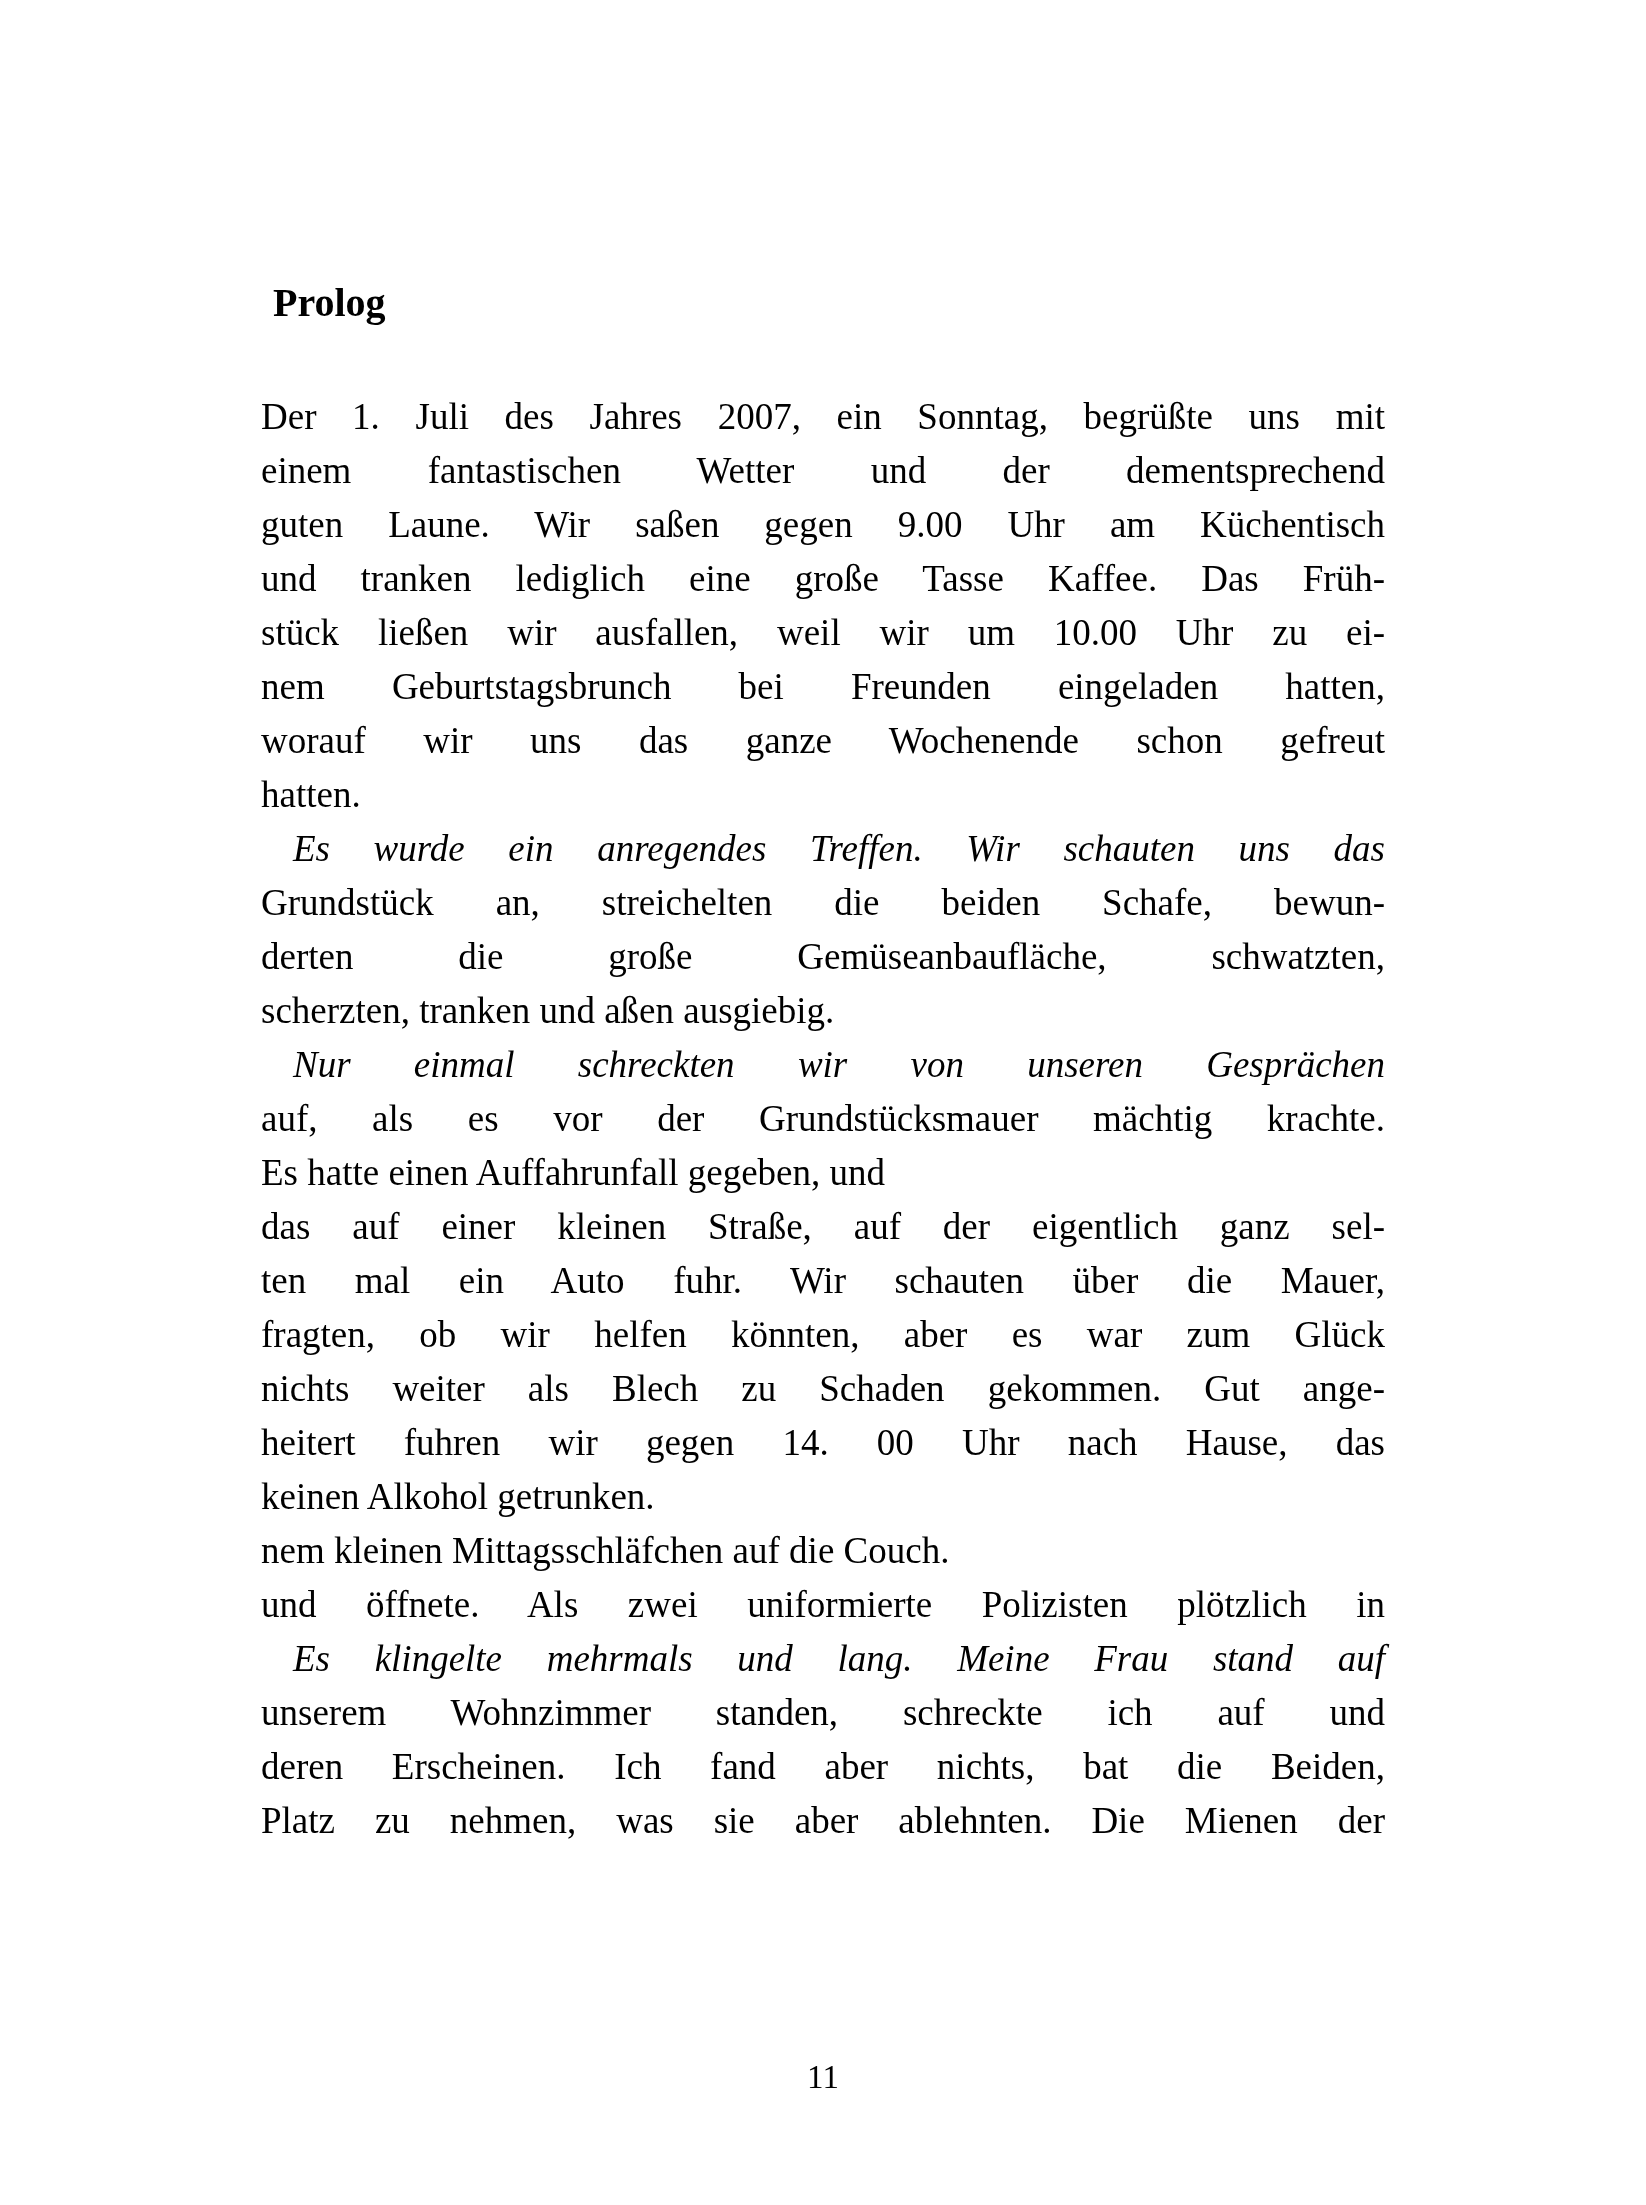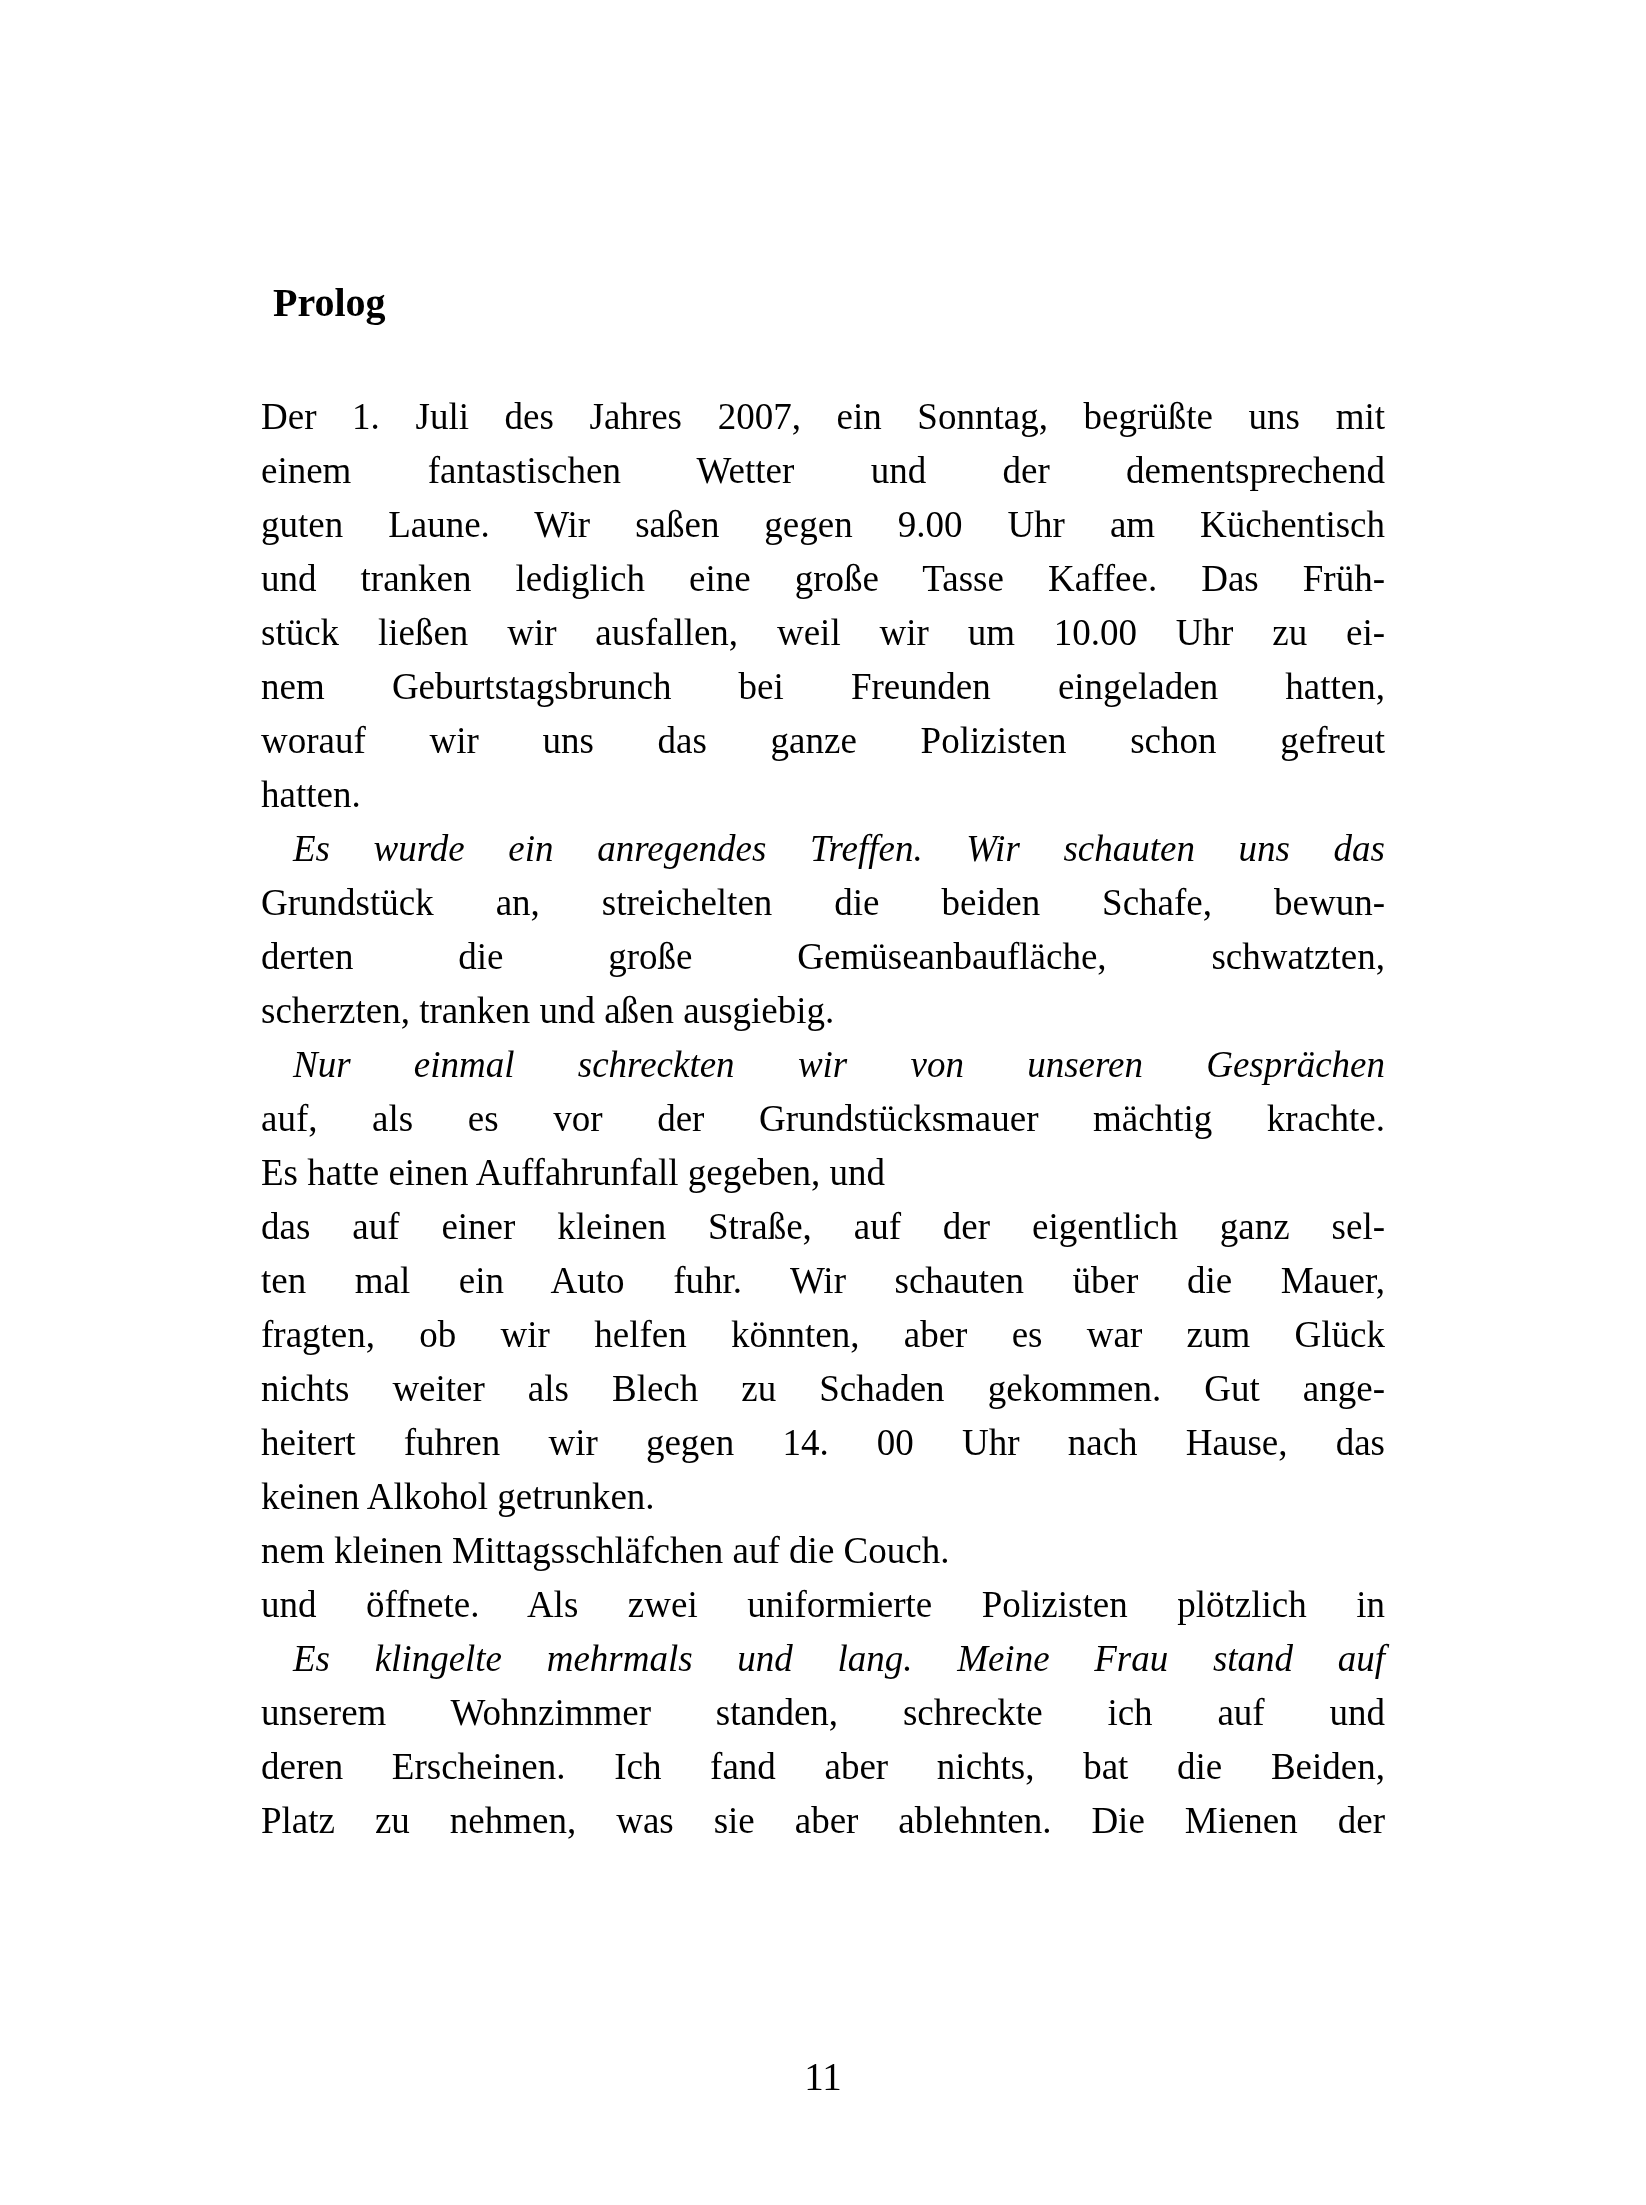--- a/index.html
+++ b/index.html
@@ -48,38 +48,38 @@
   .line.ind {
     text-indent: 32px;
     font-style: italic;
   }
   .pagenum {
     position: absolute;
     left: 0;
     top: 2050px;
     width: 1646px;
     text-align: center;
-    font-size: 39px;
+    font-size: 33px;
     line-height: 54px;
   }
 </style>
 </head>
 <body>
 
 <div class="page">
   <h1 class="heading">Prolog</h1>
 
   <div class="body-text" id="body-text">
       <div class="line">Der 1. Juli des Jahres 2007, ein Sonntag, begrüßte uns mit</div>
       <div class="line">einem fantastischen Wetter und der dementsprechend</div>
       <div class="line">guten Laune. Wir saßen gegen 9.00 Uhr am Küchentisch</div>
       <div class="line">und tranken lediglich eine große Tasse Kaffee. Das Früh-</div>
       <div class="line">stück ließen wir ausfallen, weil wir um 10.00 Uhr zu ei-</div>
       <div class="line">nem Geburtstagsbrunch bei Freunden eingeladen hatten,</div>
-      <div class="line">worauf wir uns das ganze Polizisten schon gefreut</div>
+      <div class="line">worauf wir uns das ganze Wochenende schon gefreut</div>
       <div class="line noj">hatten.</div>
       <div class="line ind">Es wurde ein anregendes Treffen. Wir schauten uns das</div>
       <div class="line">Grundstück an, streichelten die beiden Schafe, bewun-</div>
       <div class="line">derten die große Gemüseanbaufläche, schwatzten,</div>
       <div class="line noj">scherzten, tranken und aßen ausgiebig.</div>
       <div class="line ind">Nur einmal schreckten wir von unseren Gesprächen</div>
       <div class="line">auf, als es vor der Grundstücksmauer mächtig krachte.</div>
       <div class="line noj">Es hatte einen Auffahrunfall gegeben, und</div>
       <div class="line">das auf einer kleinen Straße, auf der eigentlich ganz sel-</div>
       <div class="line">ten mal ein Auto fuhr. Wir schauten über die Mauer,</div>

